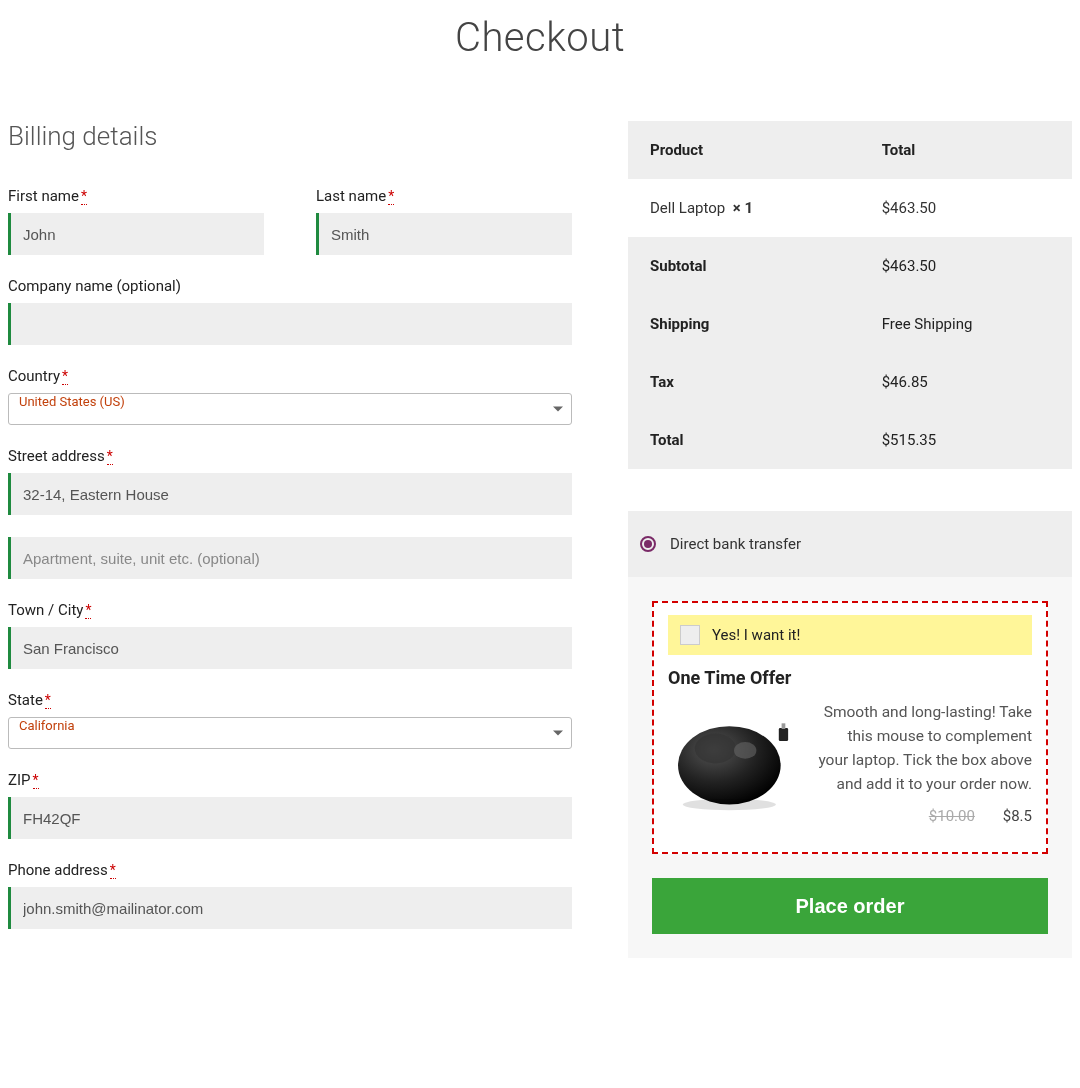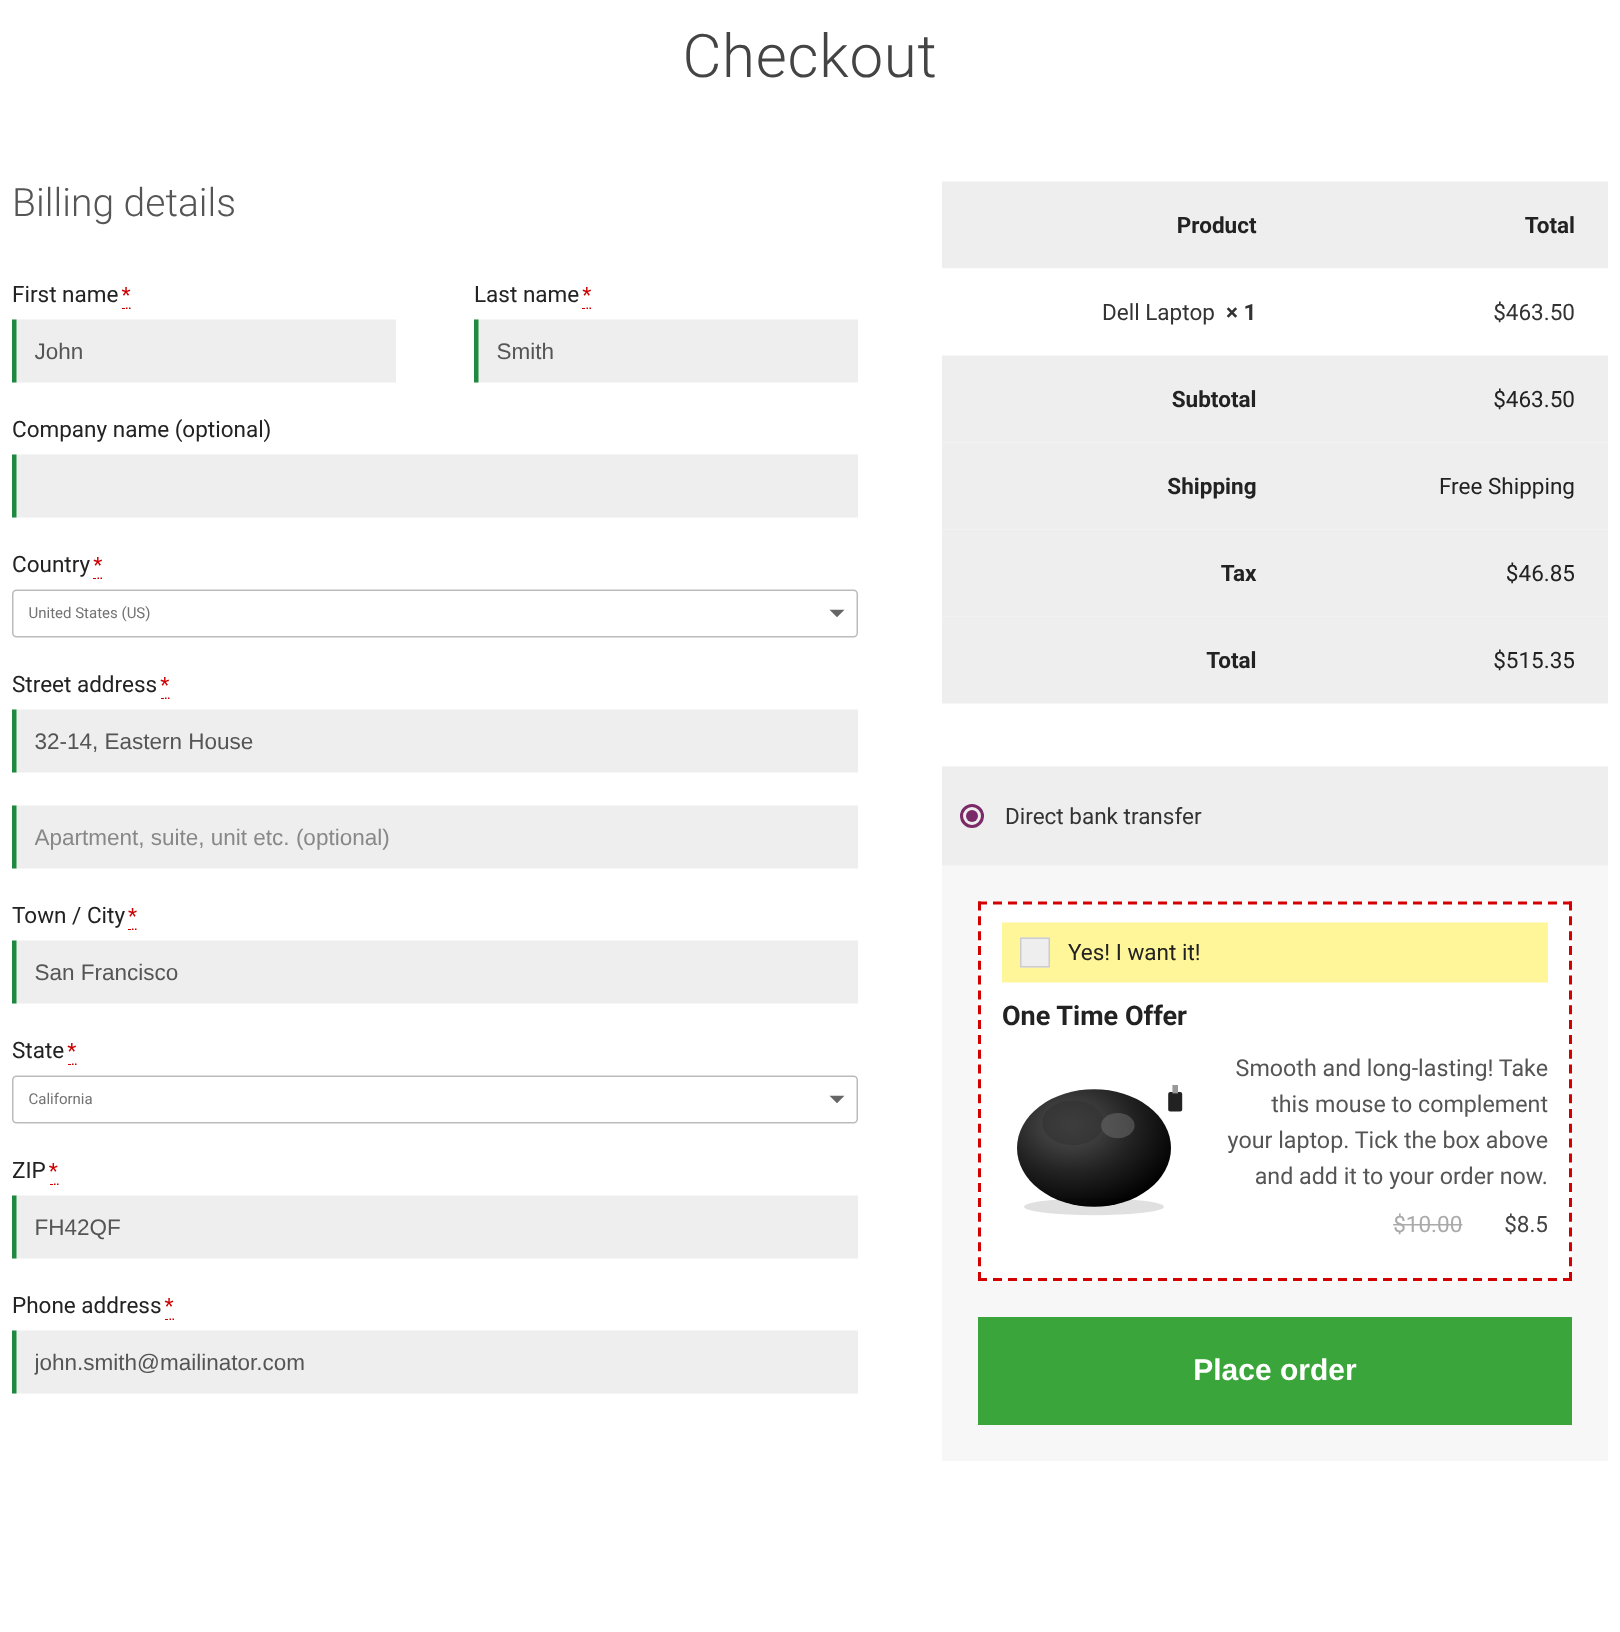--- a/index.html
+++ b/index.html
@@ -50,43 +50,43 @@
     }
     .field input::placeholder { color: #888; }
     .select-wrap {
       position: relative;
       width: 100%;
       height: 32px;
       border: 1px solid #bbb;
       border-radius: 3px;
       background: #fff;
       display: flex;
-      align-items: center;
+      align-items: flex-start;
       padding: 0 10px;
-      font-size: 10px;
-      color: #737373;
+      font-size: 13px;
+      color: #c2410c;
       cursor: pointer;
     }
     .select-wrap .caret {
       position: absolute;
       right: 8px;
       top: 50%;
       transform: translateY(-50%);
       width: 0; height: 0;
       border-left: 5px solid transparent;
       border-right: 5px solid transparent;
       border-top: 5px solid #666;
     }
     .order-table {
       width: 100%;
       border-collapse: collapse;
       font-size: 15px;
     }
     .order-table th, .order-table td {
-      text-align: right;
+      text-align: left;
       padding: 20px 22px;
     }
     .order-table thead th {
       background: #eeeeee;
       font-weight: 700;
       color: #222;
     }
     .order-table tbody td { background: #fff; color: #333; }
     .order-table tfoot th, .order-table tfoot td {
       background: #eeeeee;
@@ -162,21 +162,21 @@
       color: #555;
       line-height: 1.55;
       text-align: right;
     }
     .price-row { margin-top: 8px; }
     .old-price { text-decoration: line-through; color: #aaa; margin-right: 24px; font-size: 15px; }
     .new-price { color: #444; font-size: 15px; }
     .place {
       margin-top: 24px;
       width: 100%;
-      height: 72px;
+      height: 56px;
       background: #3aa53a;
       color: #fff;
       border: none;
       font-size: 20px;
       font-weight: 600;
       cursor: pointer;
     }
   </style>
 </head>
 <body>

